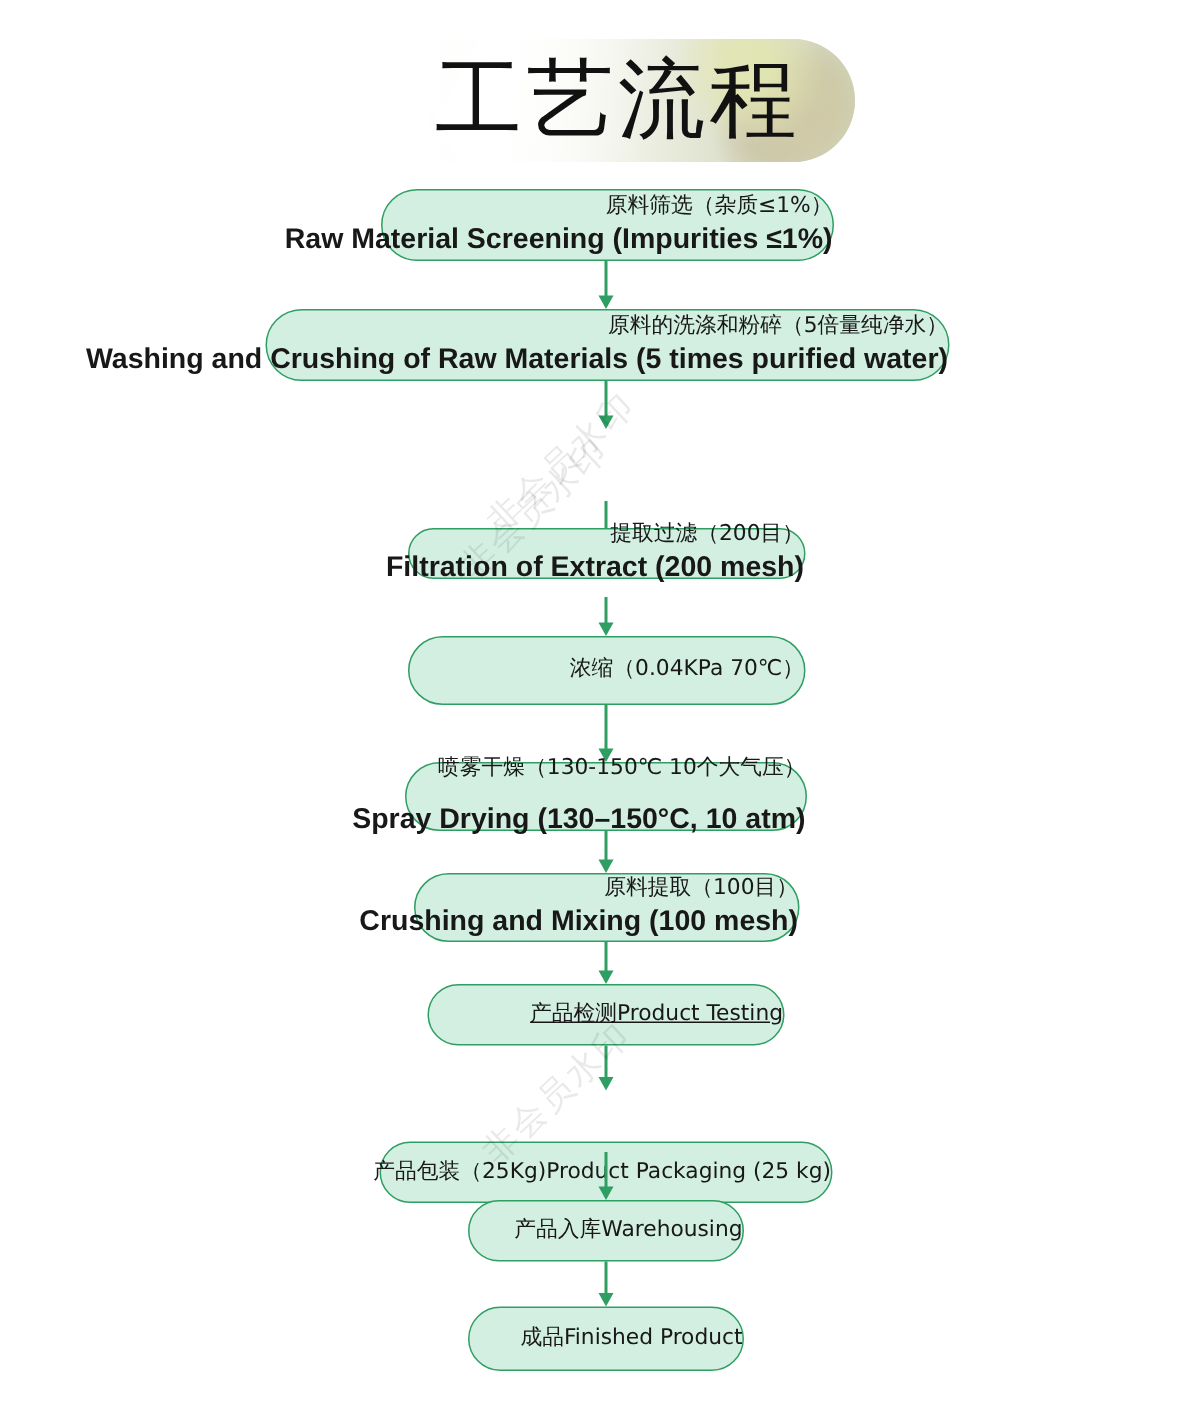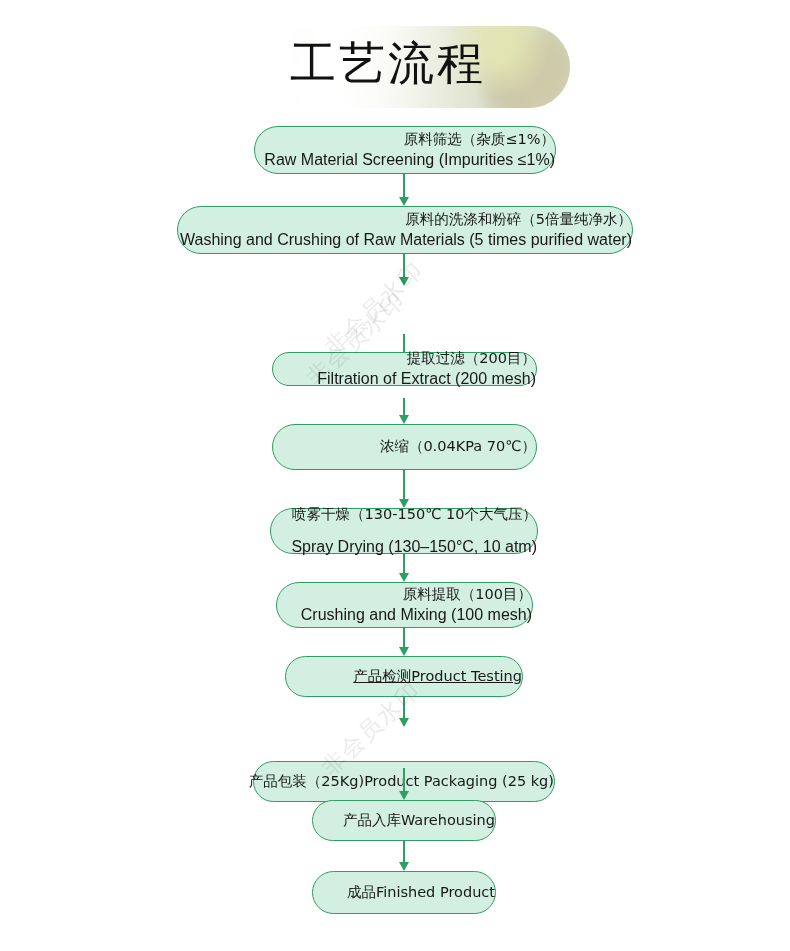--- a/index.html
+++ b/index.html
@@ -46,25 +46,25 @@
       rgba(255,255,255,0.72) 36%,
       rgba(255,255,255,0.34) 54%,
       rgba(255,255,255,0.12) 72%,
       rgba(255,255,255,0.05) 100%);
   }
   #banner-title {
     position: absolute;
     left: 20px;
     top: 50%;
     transform: translateY(-50%);
-    font-size: 46px;
+    font-size: 58px;
     line-height: 1;
     letter-spacing: 3px;
     color: #111111;
-    font-family: Liberation Mono, monospace;
+    font-family: Liberation Sans, sans-serif;
     white-space: nowrap;
   }
 
   
   #flow {
     position: absolute;
     left: 0;
     top: 0;
     width: 790px;
     height: 951px;
@@ -85,22 +85,23 @@
     white-space: nowrap;
   }
   .node .ln {
     line-height: 1.34;
   }
   .node .cn {
     font-size: 14.5px;
     font-family: "DejaVu Sans", "Liberation Sans", sans-serif;
   }
   .node .en {
-    font-size: 16px;
+    font-size: 19px;
     font-family: "Liberation Sans", "DejaVu Sans", sans-serif;
+    font-weight: bold;
   }
   .node.single .ln {
     font-size: 14.5px;
     font-family: "DejaVu Sans", "Liberation Sans", sans-serif;
   }
 
   
   .connector {
     position: absolute;
     width: 14px;

